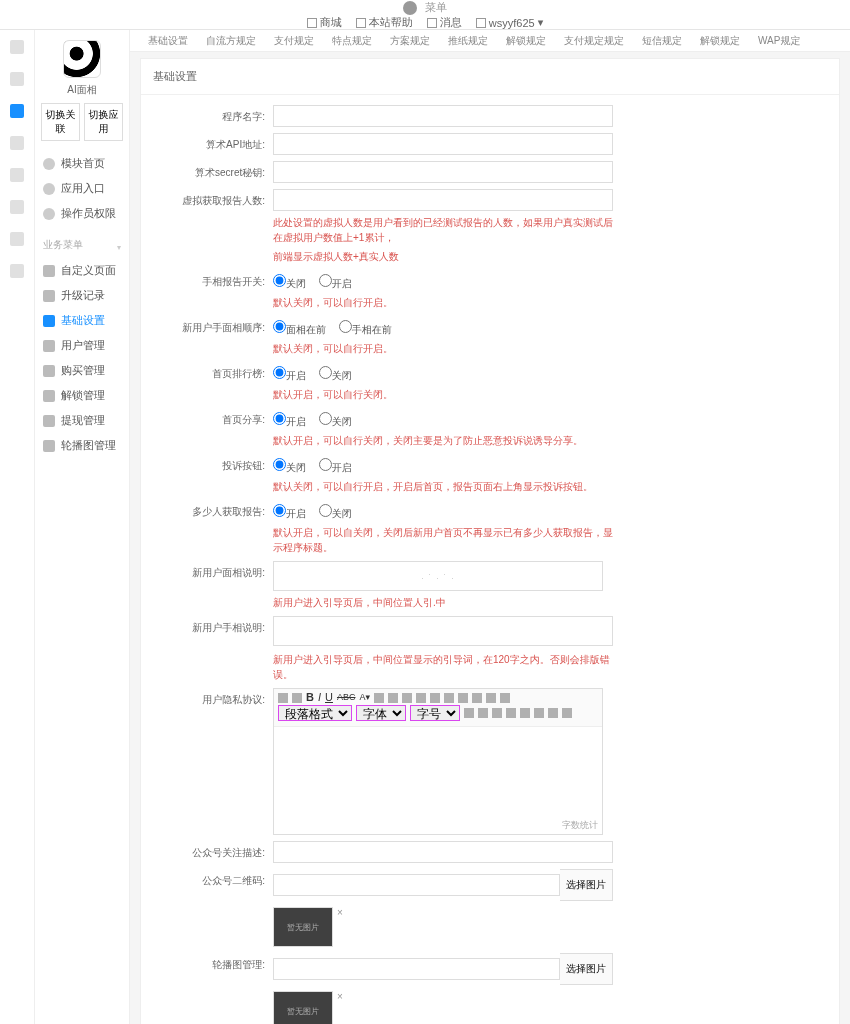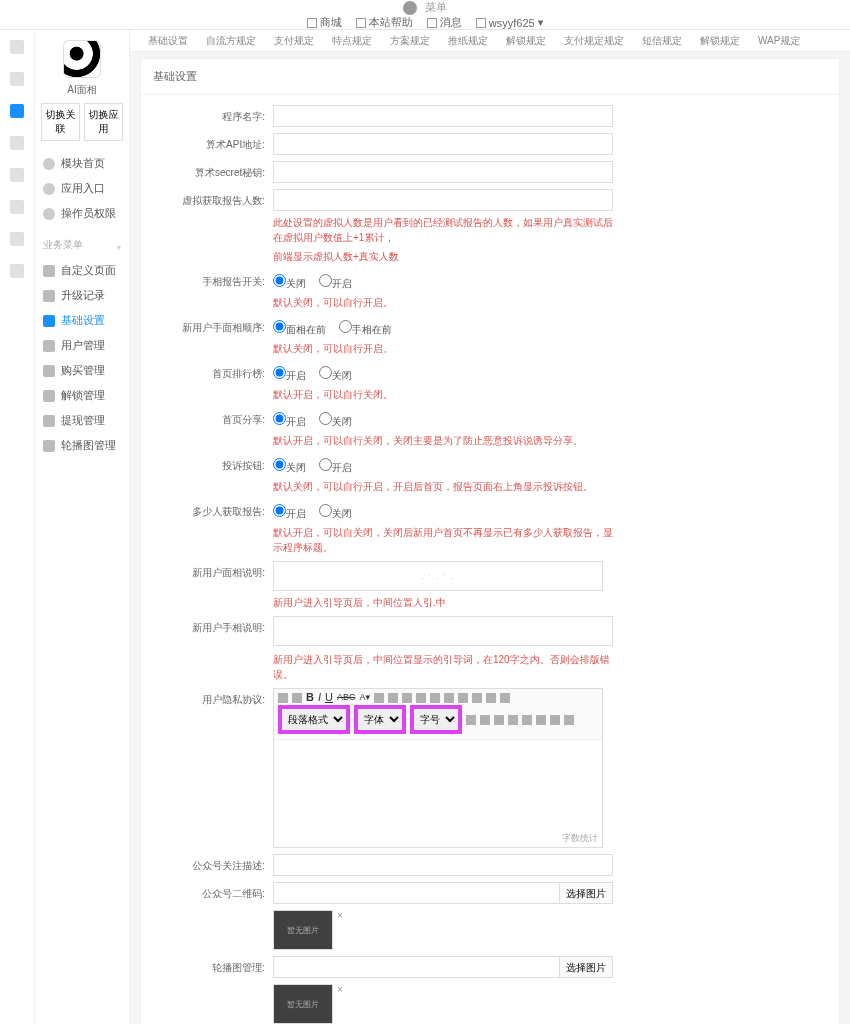--- a/index.html
+++ b/index.html
@@ -38,26 +38,26 @@
 .fcontrol { flex: 1; max-width: 340px; }
 .fcontrol input[type=text], .fcontrol textarea { width: 100%; border: 1px solid #ddd; padding: 4px 6px; font-size: 10px; height: 22px; }
 .fcontrol textarea { height: 30px; resize: none; }
 .radio-line { font-size: 10px; color: #555; padding-top: 4px; }
 .radio-line label { margin-right: 10px; }
 .hint { font-size: 10px; color: #d9534f; margin-top: 4px; line-height: 1.5; }
 .editor { border: 1px solid #ddd; width: 330px; }
 .editor-toolbar { background: #fafafa; border-bottom: 1px solid #eee; padding: 3px 4px; line-height: 1; }
 .editor-toolbar .tb-row { display: flex; flex-wrap: wrap; gap: 4px; align-items: center; margin-bottom: 2px; }
 .tb-btn { width: 10px; height: 10px; background: #666; display: inline-block; opacity: 0.5; }
-.tb-sel { font-size: 10px; border: 4px solid #d946ef; height: 29px; padding: 0 2px; }
+.tb-sel { font-size: 12px; border: 1px solid #d946ef; height: 16px; padding: 0 2px; }
 .editor-body { height: 90px; background: #fff; }
 .editor-foot { text-align: right; font-size: 9px; color: #aaa; padding: 2px 4px; }
 .img-upload-row { display: flex; align-items: center; }
 .img-upload-row input { flex: 1; }
-.pick-btn { font-size: 10px; border: 1px solid #ddd; border-left: none; padding: 4px 6px; background: #fafafa; cursor: pointer; height: 22px; }
+.pick-btn { font-size: 10px; border: 1px solid #ddd; border-left: none; padding: 4px 6px; background: #fafafa; cursor: pointer; height: 32px; }
 .preview { margin-top: 6px; display: flex; align-items: flex-start; gap: 4px; }
 .preview-box { width: 60px; height: 40px; border: 1px solid #ddd; background: #404040; display: flex; align-items: center; justify-content: center; font-size: 8px; color: #aaa; }
 .remove-x { font-size: 10px; color: #999; cursor: pointer; }
 .placeholder-noise { color: #ccc; font-size: 9px; letter-spacing: 1px; padding-top: 3px; }
 .blank-img { width:330px; height:30px; border:1px solid #ddd; display:flex; align-items:center; justify-content:center; }
 .blank-img span{ color:#ccc; font-size:9px; }
 .sq { width:10px; height:10px; border:1px solid #999; display:inline-block; }
 </style>
 </head>
 <body>

